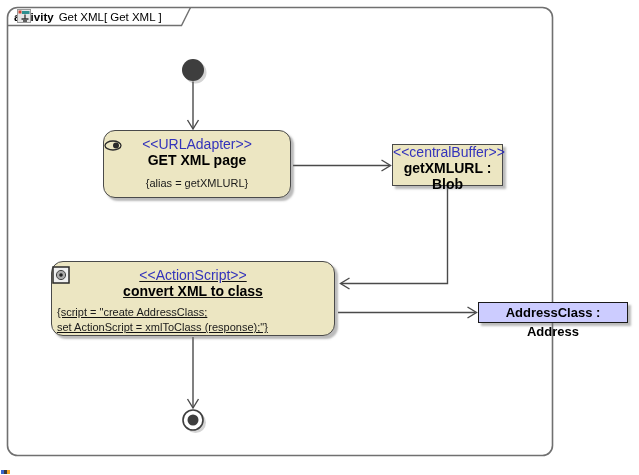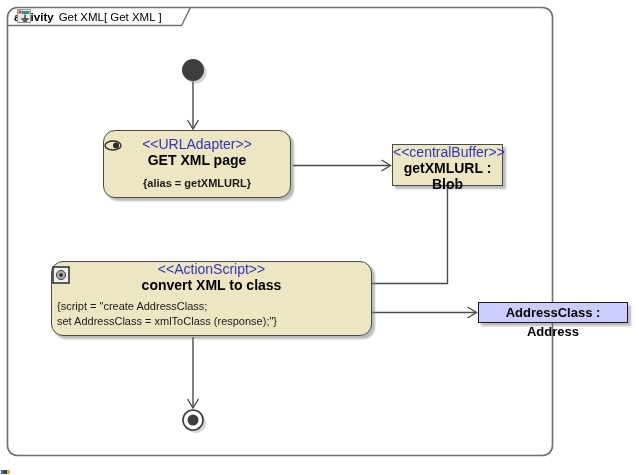--- a/index.html
+++ b/index.html
@@ -28,23 +28,23 @@
     text-align:center;
     color:#111;
   }
   .rounded{border-radius:12px;}
   .stereo{font-size:14px;color:var(--stereo-color);line-height:15px;}
   .nname{font-size:14px;font-weight:bold;line-height:16px;color:#000;}
   .tagval{font-size:11px;line-height:15px;color:#1a1a1a;}
   .leftalign{text-align:left;padding-left:5px;}
 
   #node-get-xml{left:103px;top:130px;width:188px;height:68px;padding-top:6px;}
-  #node-get-xml .tagval{margin-top:8px;font-weight:bold;}
+  #node-get-xml .tagval{margin-top:8px;}
   #node-response{left:392px;top:144px;width:111px;height:42px;}
-  #node-convert{left:51px;top:261px;width:321px;height:75px;padding-top:0;}
+  #node-convert{left:51px;top:261px;width:284px;height:75px;padding-top:6px;text-decoration:underline;}
   #node-convert .script1{margin-top:6px;}
   #node-address{
     left:478px;top:302px;width:150px;height:21px;
     background:var(--object-fill);
     border:1.2px solid #1a1a1a;
     box-shadow:3px 3px 2px rgba(120,120,120,0.5);
     position:absolute;box-sizing:border-box;
     font-size:13px;font-weight:bold;line-height:19px;text-align:center;color:#000;
   }
 
@@ -134,21 +134,21 @@
 
   <div class="node" id="node-response">
     <div class="stereo">&lt;&lt;centralBuffer&gt;&gt;</div>
     <div class="nname">getXMLURL : Blob</div>
   </div>
 
   <div class="node rounded" id="node-convert">
     <div class="stereo">&lt;&lt;ActionScript&gt;&gt;</div>
     <div class="nname">convert XML to class</div>
     <div class="tagval leftalign script1">{script = "create AddressClass;</div>
-    <div class="tagval leftalign">set AddressClass = xmlToClass (response);"}</div>
+    <div class="tagval leftalign">set ActionScript = xmlToClass (response);"}</div>
     <svg class="corner-icon" style="right:7px;top:4px;" width="19" height="19">
       <rect x="1" y="1" width="16" height="16" fill="#f0f0f0" stroke="#2a2a2a" stroke-width="1.5"></rect>
       <circle cx="9" cy="9" r="4.6" fill="#aaaaaa" stroke="#444444" stroke-width="1"></circle>
       <circle cx="9" cy="9" r="1.8" fill="#222222"></circle>
     </svg>
   </div>
 
   <div id="node-address">
     <span>AddressClass : Address</span>
   </div>

